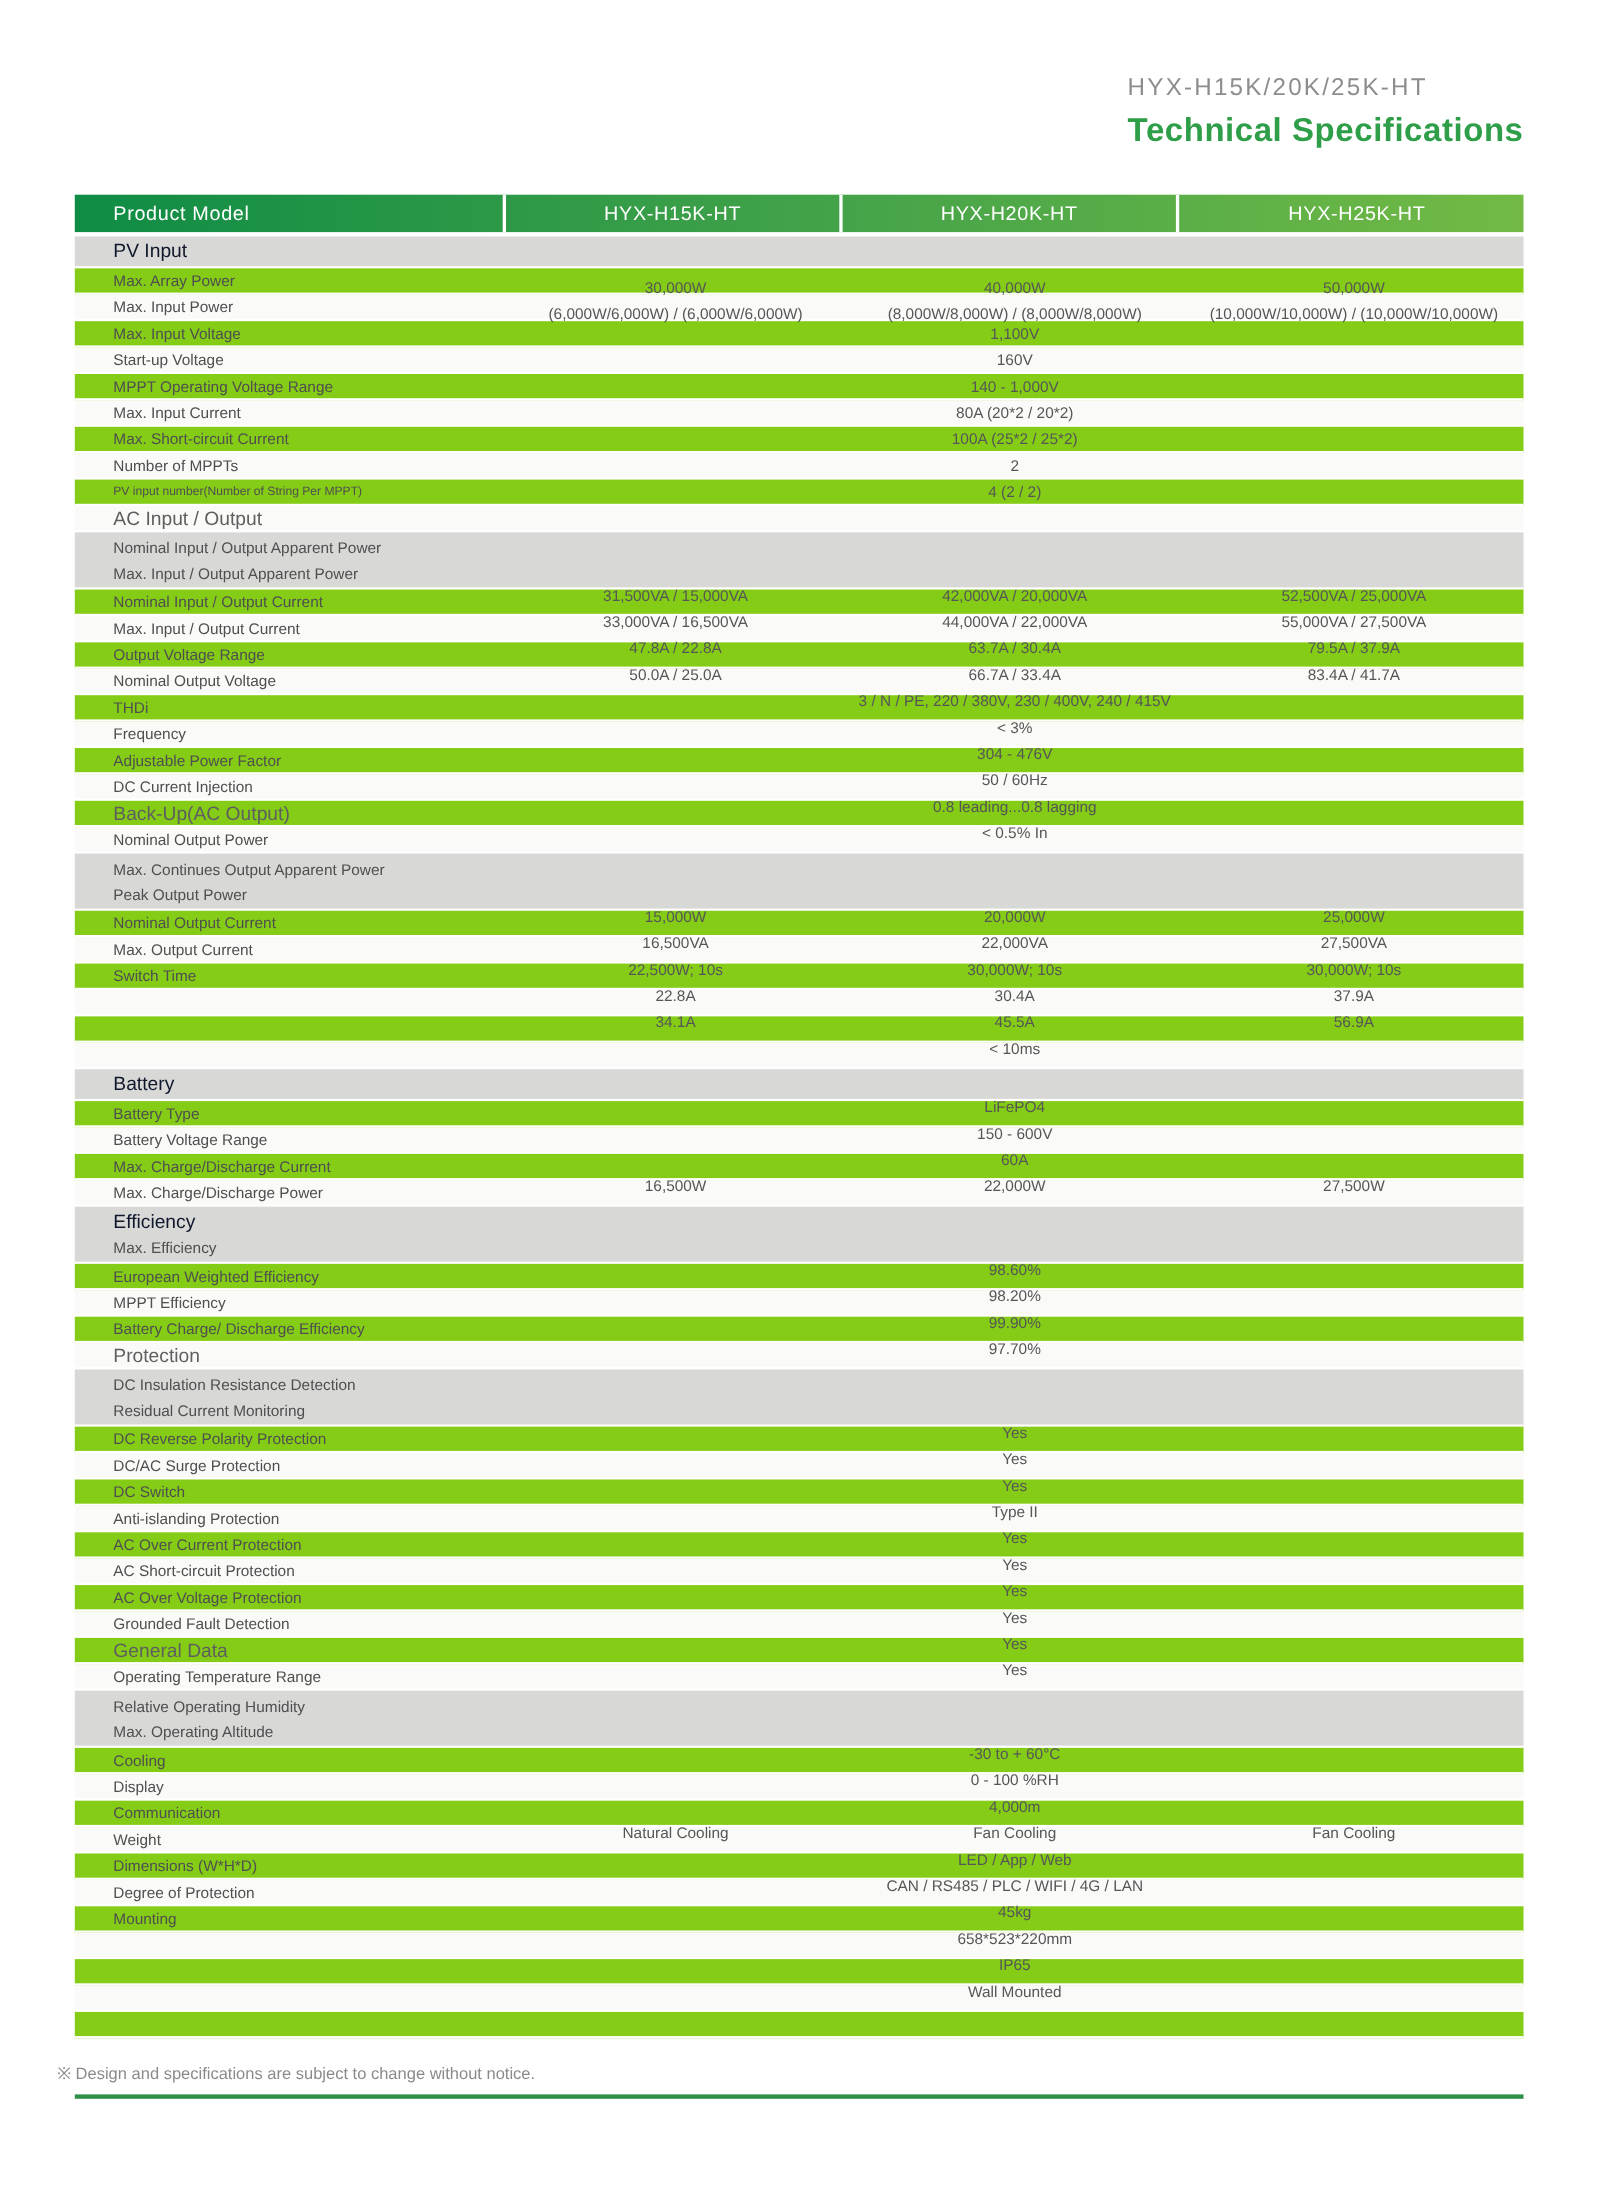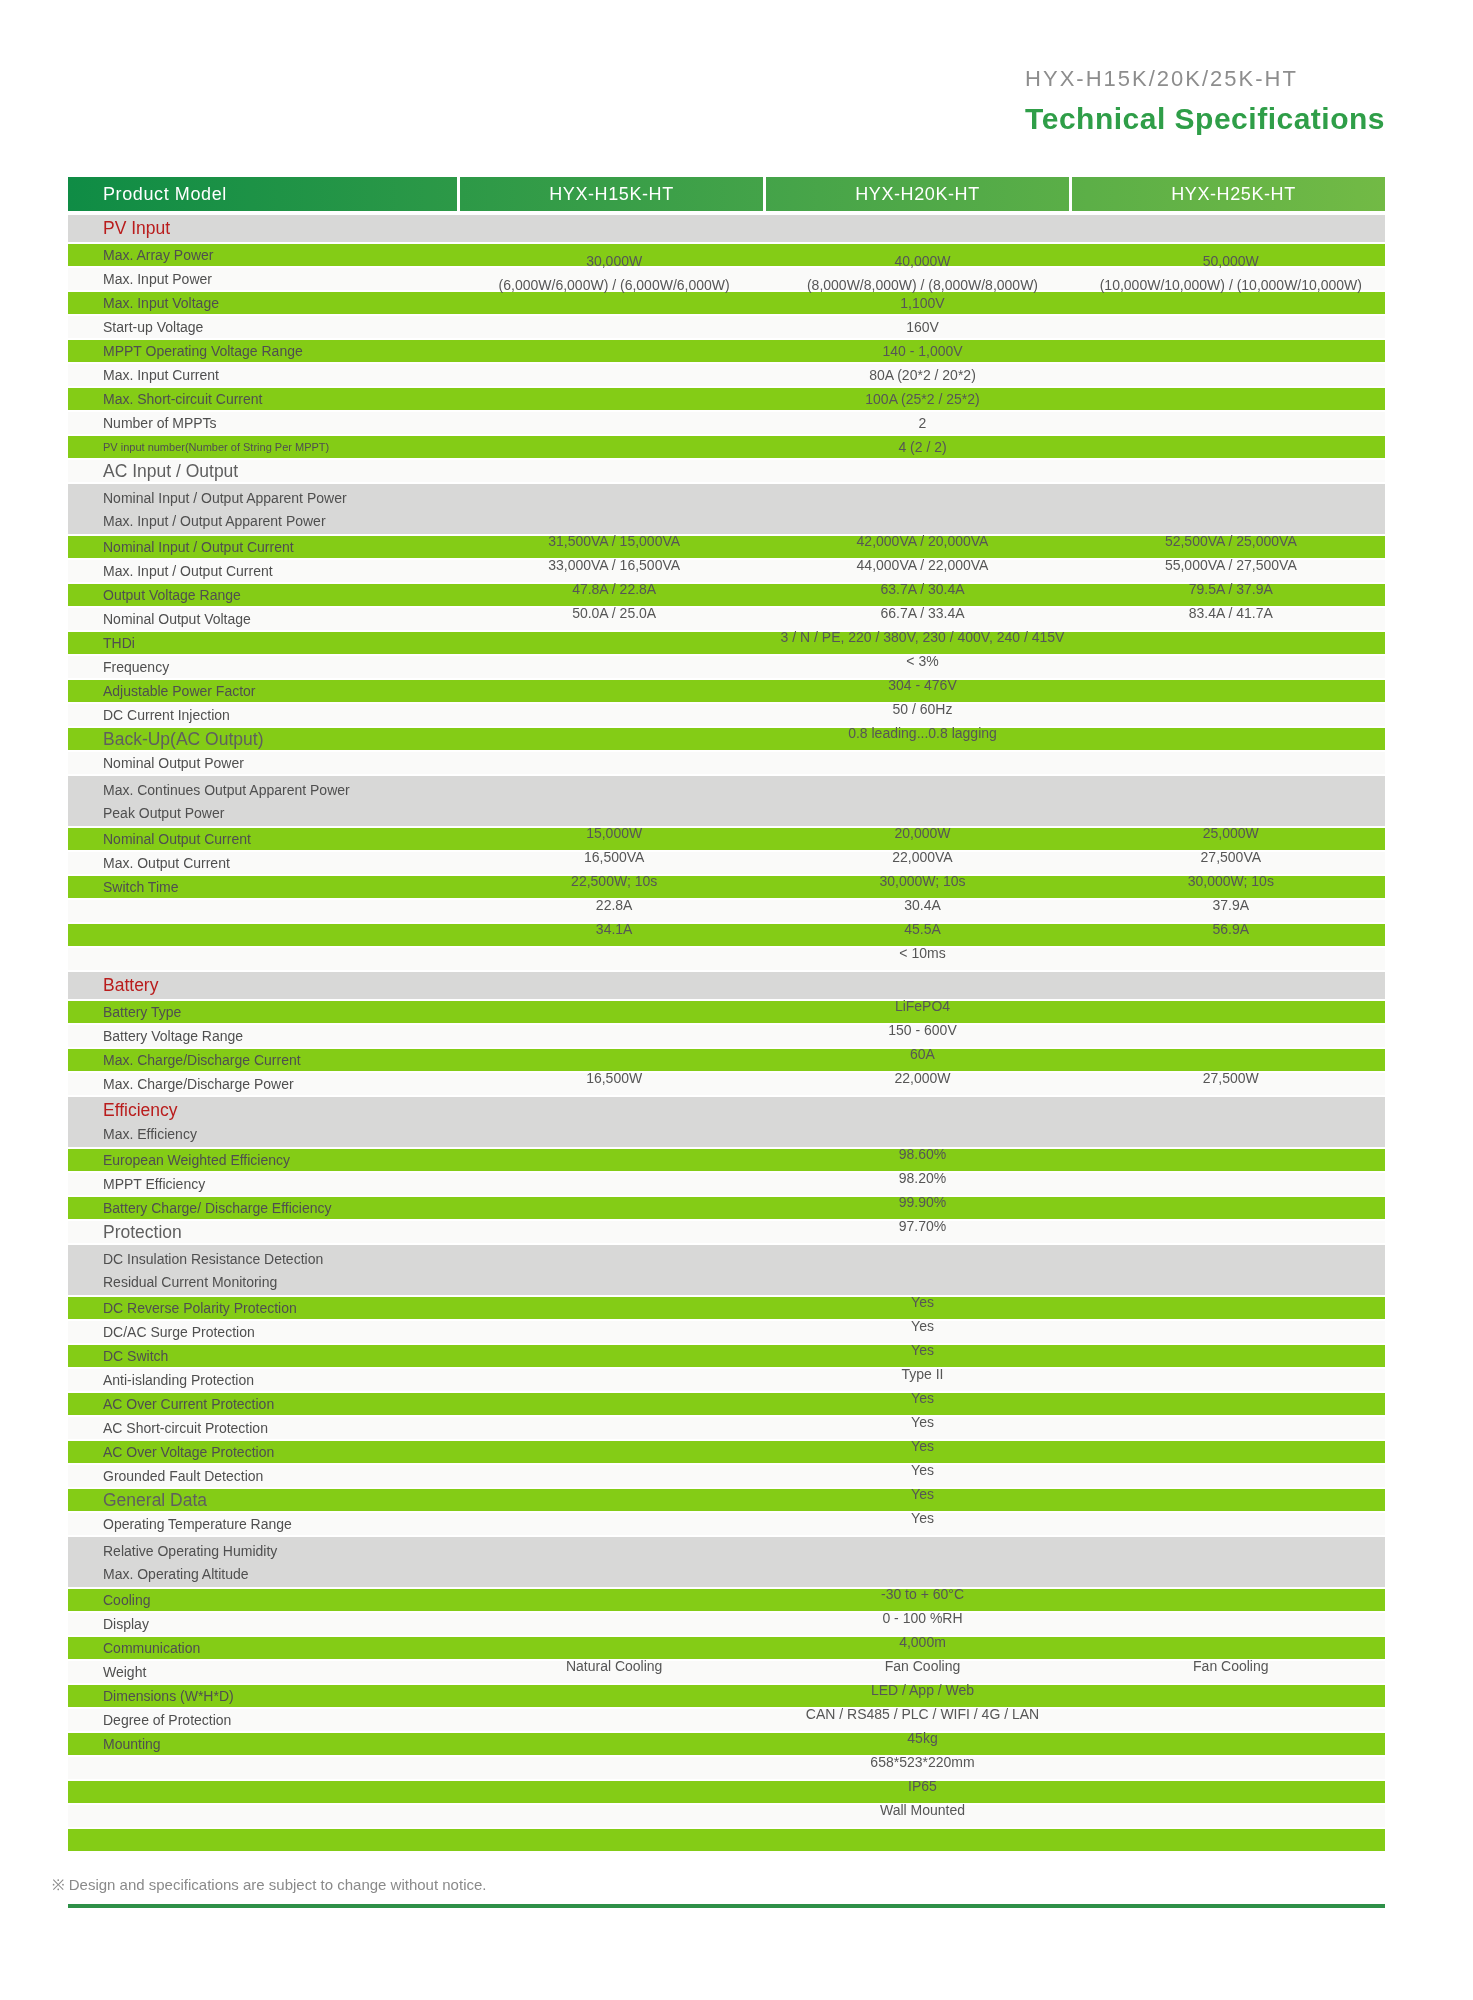--- a/index.html
+++ b/index.html
@@ -31,21 +31,21 @@
   .vals{flex:1;display:flex;align-items:center;}
   .cell{flex:1;text-align:center;font-size:14px;color:#565656;white-space:nowrap;}
   .span-cell{flex:1;text-align:center;font-size:14px;color:#565656;white-space:nowrap;}
   .v-up .vals{transform:translateY(-6px);}
   .v-down .vals{transform:translateY(6px);}
 
   
   .band{background:#d8d8d7;border-bottom:2px solid #fff;padding:2px 0;}
   .band-line{height:23px;display:flex;align-items:center;padding-left:35px;
              font-size:14px;color:#4f4f4f;}
-  .band-title{font-size:17.5px;color:#b91c1c;}
+  .band-title{font-size:17.5px;color:#0f172a;}
 
   
   .footnote{position:absolute;left:52px;top:1874px;font-size:15px;color:#8a8a8a;}
   .bottom-rule{position:absolute;left:68px;top:1904px;width:1317px;height:4px;background:#2e9048;}
 </style>
 </head>
 <body>
 
 <div class="page">
 
@@ -188,20 +188,23 @@
           </div>
         </div>
         <div class="row v-up">
           <div class="lab lab-title">Back-Up(AC Output)</div>
           <div class="vals">
             <div class="span-cell">0.8 leading...0.8 lagging</div>
           </div>
         </div>
         <div class="row alt v-up">
           <div class="lab">Nominal Output Power</div>
+          <div class="vals">
+            <div class="span-cell">&lt; 0.5% In</div>
+          </div>
         </div>
         <div class="band">
           <div class="band-line">Max. Continues Output Apparent Power</div>
           <div class="band-line">Peak Output Power</div>
         </div>
         <div class="row v-up">
           <div class="lab">Nominal Output Current</div>
           <div class="vals">
             <div class="cell">15,000W</div>
             <div class="cell">20,000W</div>

